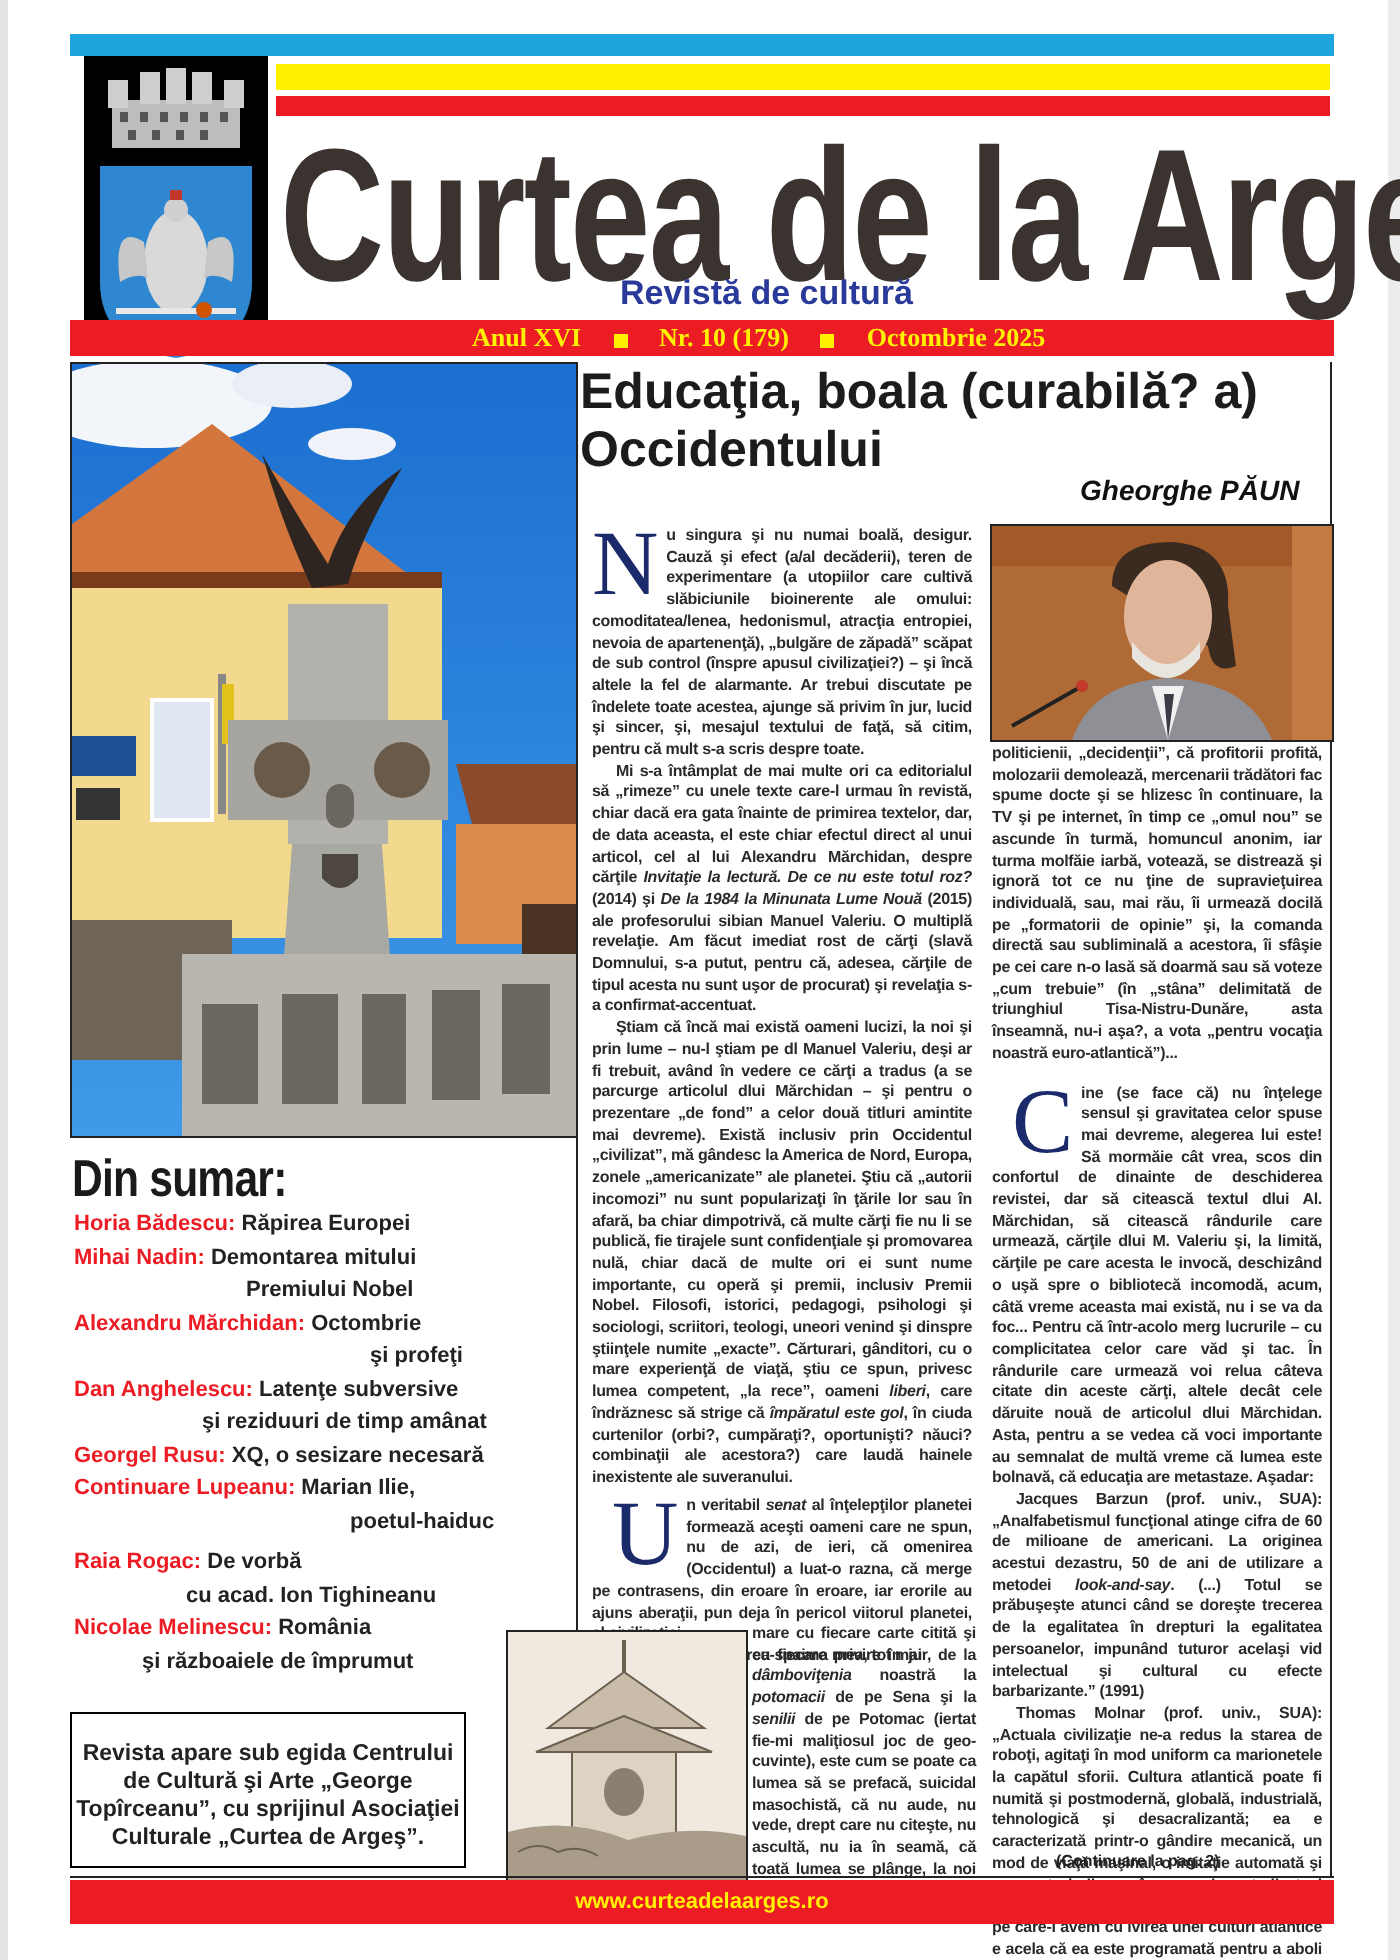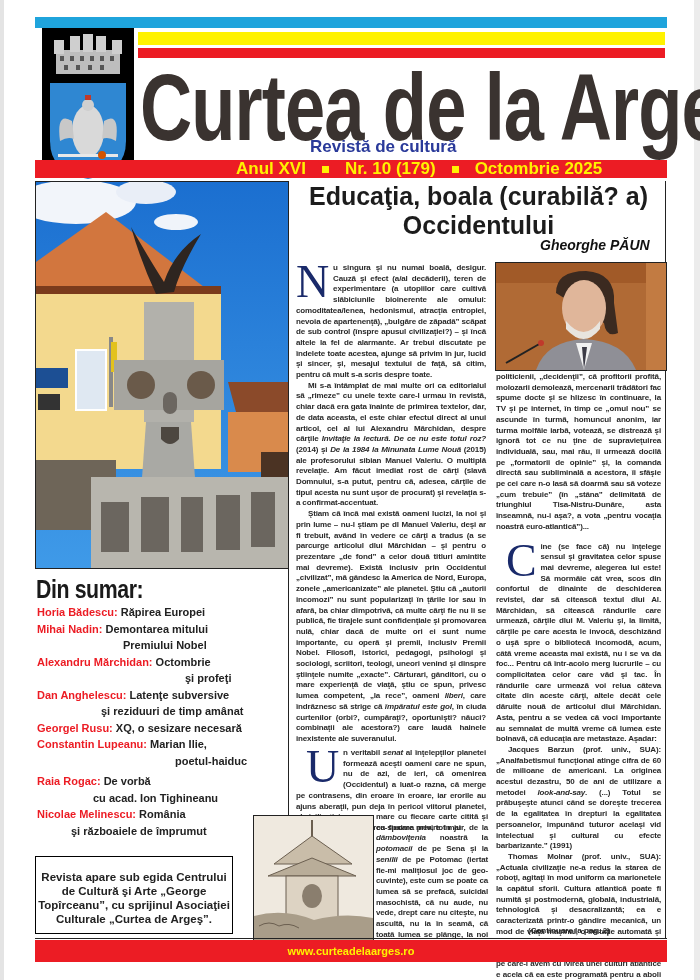--- a/index.html
+++ b/index.html
@@ -9,32 +9,32 @@
   .bar-blue { position: absolute; left: 35px; top: 17px; width: 632px; height: 11px; background: #1fa4dc; }
   .bar-yellow { position: absolute; left: 138px; top: 32px; width: 527px; height: 13px; background: #fff200; }
   .bar-red-top { position: absolute; left: 138px; top: 48px; width: 527px; height: 10px; background: #ec1c24; }
   .crest { position: absolute; left: 42px; top: 28px; width: 92px; height: 140px; background: #000; }
   .crest-crown { position: absolute; left: 6px; top: 4px; width: 80px; height: 46px; }
   .crest-shield { position: absolute; left: 6px; top: 53px; width: 80px; height: 100px; }
   .oras-regal { position: absolute; left: 44px; top: 160px; width: 89px; height: 14px; background: #fff; border: 1px solid #000; font-size: 9px; font-weight: bold; text-align: center; line-height: 14px; letter-spacing: 0.5px; color: #222; }
   .masthead-title { position: absolute; left: 140px; top: 55px; width: 525px; height: 95px; font-family: "Liberation Sans", sans-serif; font-weight: bold; font-size: 84px; color: #3a3330; line-height: 95px; white-space: nowrap; transform: scaleX(0.86) scaleY(1.12); transform-origin: left top; letter-spacing: -1px; }
   .subtitle { position: absolute; left: 310px; top: 137px; font-size: 17px; font-weight: bold; color: #2a3a9a; }
   .info-bar { position: absolute; left: 35px; top: 160px; width: 632px; height: 18px; background: #ec1c24; }
-  .info-text { position: absolute; left: 230px; top: 161px; font-size: 17px; font-weight: bold; color: #fff200; white-space: nowrap; line-height: 16px; }
+  .info-text { position: absolute; left: 230px; top: 161px; font-size: 13px; font-weight: bold; color: #fff200; white-space: nowrap; line-height: 16px; font-family: Liberation Serif, serif; }
   .info-text span { margin: 0 6px; }
   .info-sq { display: inline-block; width: 7px; height: 7px; background: #fff200; vertical-align: middle; margin: 0 10px; }
   .photo-main { position: absolute; left: 35px; top: 181px; width: 252px; height: 386px; border: 1px solid #222; overflow: hidden; }
   .sumar-title { position: absolute; left: 36px; top: 574px; font-size: 26px; font-weight: bold; color: #1a1a1a; transform: scaleX(0.82); transform-origin: left top; letter-spacing: -0.5px; line-height: 30px; }
   .sumar-list { position: absolute; left: 37px; top: 604px; width: 245px; font-size: 11px; font-weight: bold; line-height: 16.5px; color: #222; }
   .sumar-item { margin-bottom: 0; }
   .sumar-author { color: #ec1c24; }
   .sumar-line2 { display: block; }
   .egida { position: absolute; left: 35px; top: 856px; width: 196px; height: 63px; border: 1px solid #000; font-size: 11.5px; font-weight: bold; text-align: center; line-height: 14px; color: #222; padding-top: 13px; }
   .col-divider-left { position: absolute; left: 288px; top: 181px; width: 1px; height: 757px; background: #222; }
-  .article-title { position: absolute; left: 290px; top: 182px; width: 377px; text-align: center; font-size: 25px; font-weight: bold; color: #1c1c1c; line-height: 29px; }
+  .article-title { position: absolute; left: 290px; top: 182px; width: 377px; text-align: left; font-size: 25px; font-weight: bold; color: #1c1c1c; line-height: 29px; }
   .author { position: absolute; left: 540px; top: 237px; font-size: 14px; font-weight: bold; font-style: italic; color: #111; }
   .photo-author { position: absolute; left: 495px; top: 262px; width: 170px; height: 107px; border: 1px solid #222; overflow: hidden; }
   .col-divider-right { position: absolute; left: 665px; top: 181px; width: 1px; height: 757px; background: #222; }
   .col { position: absolute; font-size: 8px; line-height: 10.7px; color: #2a2a2a; font-weight: bold; text-align: justify; letter-spacing: -0.15px; }
   .col p { margin: 0; text-indent: 12px; }
   .col p.noindent { text-indent: 0; }
   .dropcap { float: left; font-size: 46px; line-height: 38px; color: #1a2a6a; font-weight: normal; margin: 0 4px 0 0; font-family: "Liberation Serif", serif; }
   .col1 { left: 296px; top: 263px; width: 190px; }
   .col2 { left: 496px; top: 372px; width: 165px; }
   .col1b { left: 296px; top: 748px; width: 190px; }
@@ -159,21 +159,21 @@
   <div class="sumar-item">
     <span class="sumar-author">Dan Anghelescu:</span>
     <span>Latenţe subversive</span>
     <span class="sumar-line2" style="padding-left:64px">şi reziduuri de timp amânat</span>
   </div>
   <div class="sumar-item">
     <span class="sumar-author">Georgel Rusu:</span>
     <span>XQ, o sesizare necesară</span>
   </div>
   <div class="sumar-item">
-    <span class="sumar-author">Constantin Lupeanu:</span>
+    <span class="sumar-author">Continuare Lupeanu:</span>
     <span>Marian Ilie,</span>
     <span class="sumar-line2" style="padding-left:138px">poetul-haiduc</span>
   </div>
   <div class="sumar-item" style="margin-top:4px">
     <span class="sumar-author">Raia Rogac:</span>
     <span>De vorbă</span>
     <span class="sumar-line2" style="padding-left:56px">cu acad. Ion Tighineanu</span>
   </div>
   <div class="sumar-item">
     <span class="sumar-author">Nicolae Melinescu:</span>

